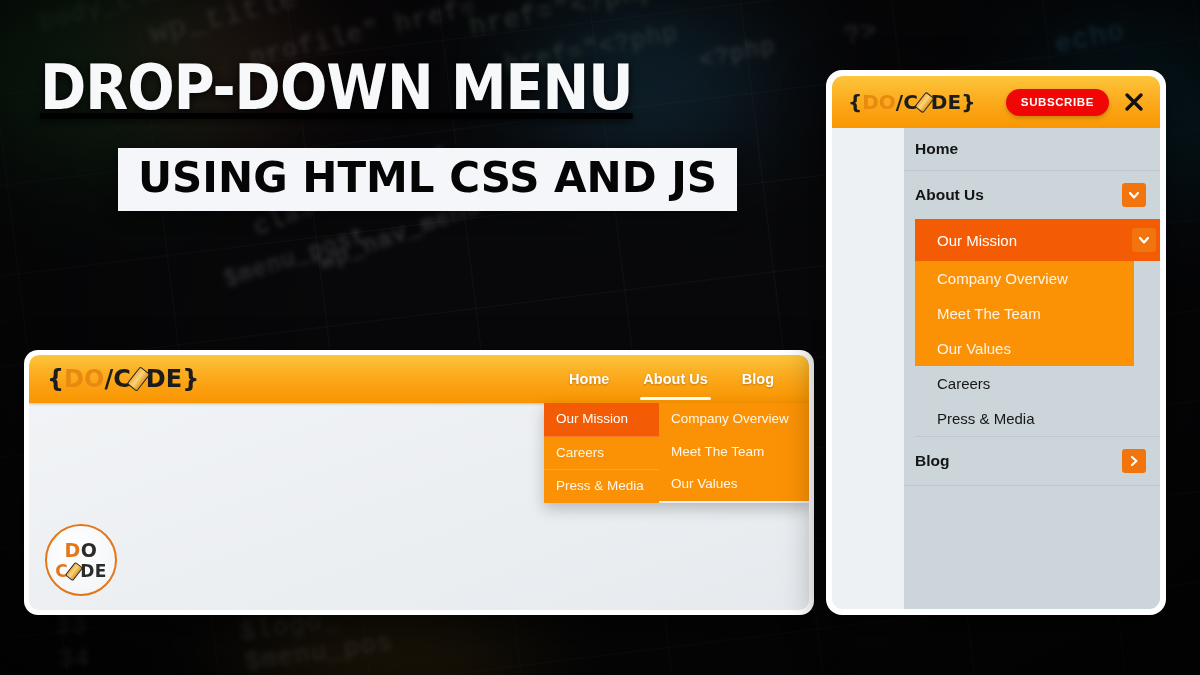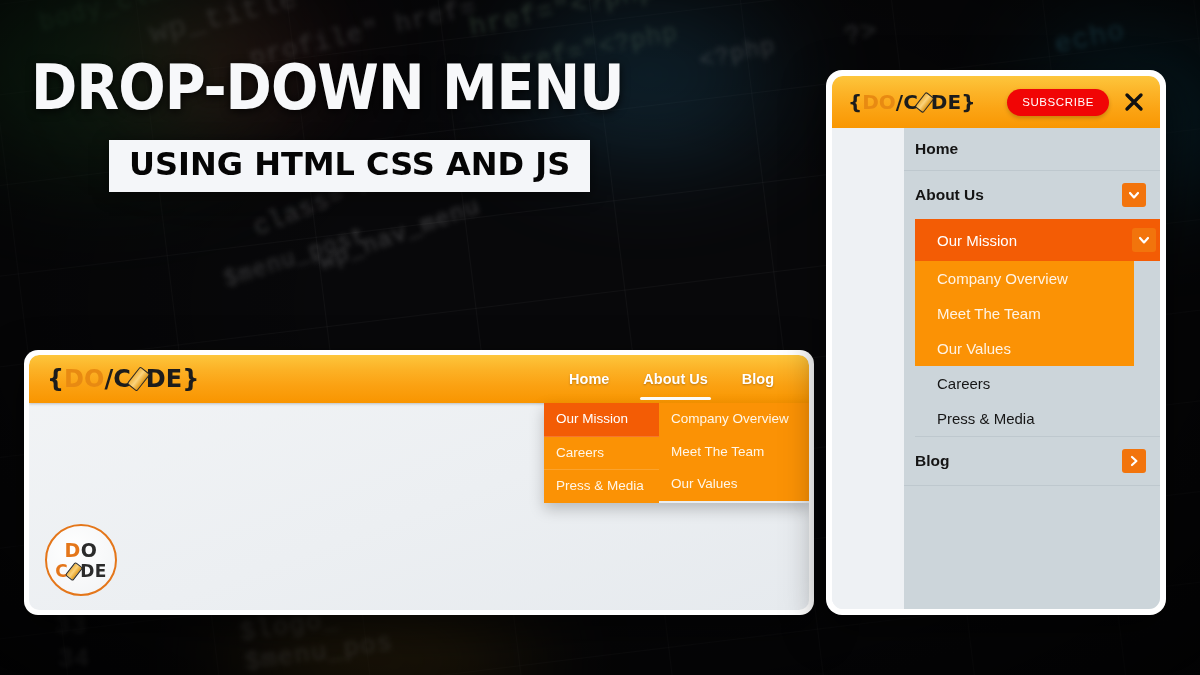--- a/index.html
+++ b/index.html
@@ -41,23 +41,24 @@
     transform: rotate(-7deg);
   }
   #bg .vignette {
     position: absolute; inset: 0;
     background: radial-gradient(ellipse at 50% 45%, rgba(0,0,0,0) 30%, rgba(0,0,0,.72) 100%);
   }
 
   
   #title-block {
     position: absolute;
-    left: 31px; top: 55px;
+    left: 40px; top: 55px;
     width: 770px;
     z-index: 5;
+    text-decoration: underline;
   }
   .t-line1 {
     font-size: 62px;
     font-weight: 900;
     letter-spacing: -1px;
     color: #f7f8fa;
     text-transform: uppercase;
     line-height: 1.05;
     text-shadow: 0 2px 10px rgba(0,0,0,.85);
     font-family: "DejaVu Sans", sans-serif;
@@ -67,21 +68,21 @@
     display: inline-block;
     background: #f4f6f9;
     color: #050505;
     text-transform: uppercase;
     font-family: "DejaVu Sans", sans-serif;
     font-weight: 900;
     letter-spacing: -1px;
     box-shadow: 0 3px 14px rgba(0,0,0,.55);
   }
   .t-line2 { font-size: 58px; padding: 6px 22px 10px 22px; margin-top: 12px; line-height: 1.06; }
-  .t-line3 { font-size: 32px; padding: 7px 20px 10px 20px; margin-top: 20px; margin-left: 78px; letter-spacing: 0px; line-height: 1.1; }
+  .t-line3 { font-size: 42px; padding: 7px 20px 10px 20px; margin-top: 28px; margin-left: 78px; letter-spacing: 0px; line-height: 1.1; }
 
   
   .logo-word {
     font-family: "DejaVu Sans", sans-serif;
     font-weight: 900;
     display: inline-flex;
     align-items: center;
     letter-spacing: 0px;
     line-height: 1;
     white-space: nowrap;
@@ -233,21 +234,21 @@
     display: flex;
     align-items: center;
     padding: 0 14px 0 16px;
     box-shadow: 0 1px 3px rgba(0,0,0,.2);
   }
   #mobile-logo { font-size: 20px; }
   #subscribe-btn {
     margin-left: auto;
     background: #F10505;
     color: #ffffff;
-    font-weight: 400;
+    font-weight: 700;
     font-size: 11.5px;
     letter-spacing: .6px;
     padding: 7px 15px 8px 15px;
     border-radius: 20px;
     border: none;
     cursor: pointer;
     box-shadow: 0 2px 4px rgba(0,0,0,.2);
     font-family: "Liberation Sans", sans-serif;
   }
   #close-icon {

